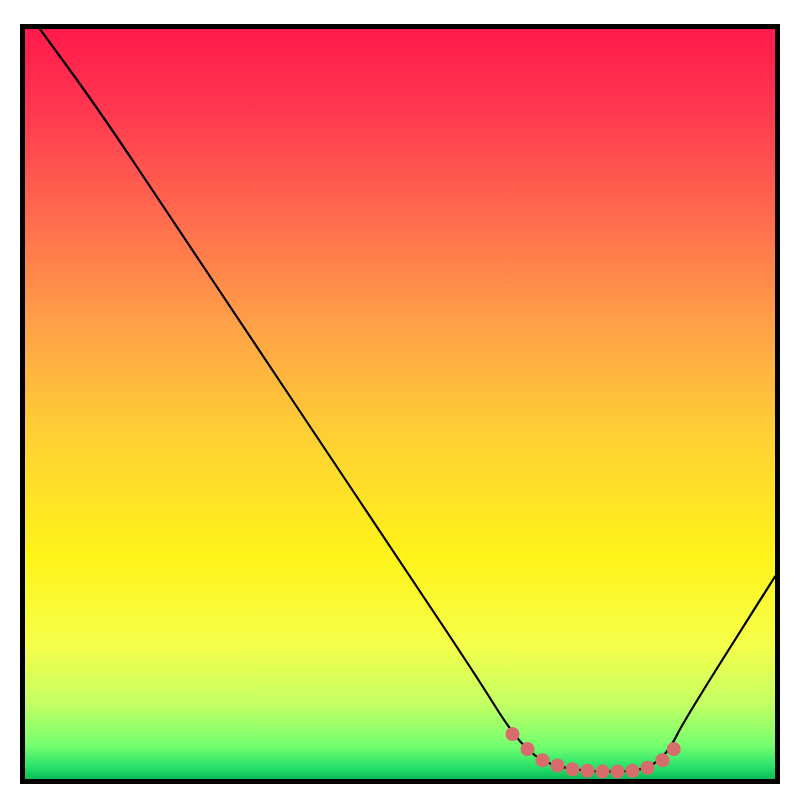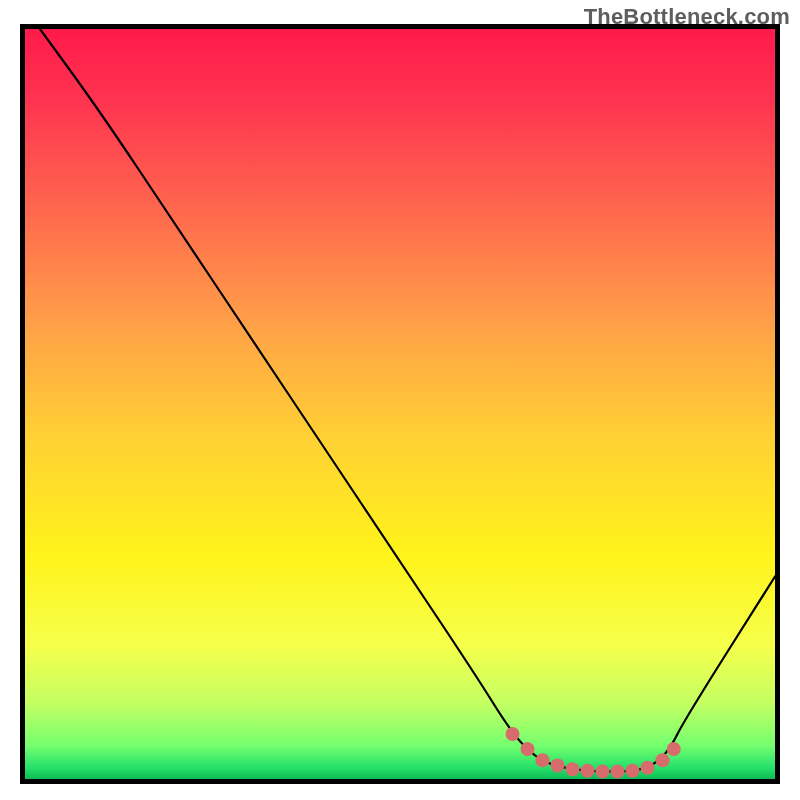--- a/index.html
+++ b/index.html
@@ -51,21 +51,20 @@
   .dots circle {
     fill: #d86b6b;
     stroke: none;
   }
 </style>
 </head>
 <body>
 
 <div class="chart-container">
 
-  <div class="watermark">TheBottleneck.com</div>
 
   <div class="plot-box">
     <svg class="plot-svg" viewBox="0 0 750 750" preserveAspectRatio="none">
       <defs>
         <linearGradient id="bg-grad" x1="0" y1="0" x2="0" y2="1">
         <stop offset="0%" stop-color="#ff1a4b"></stop>
             <stop offset="10%" stop-color="#ff3550"></stop>
             <stop offset="25%" stop-color="#ff6b4e"></stop>
             <stop offset="40%" stop-color="#ffa347"></stop>
             <stop offset="55.00000000000001%" stop-color="#ffd233"></stop>

